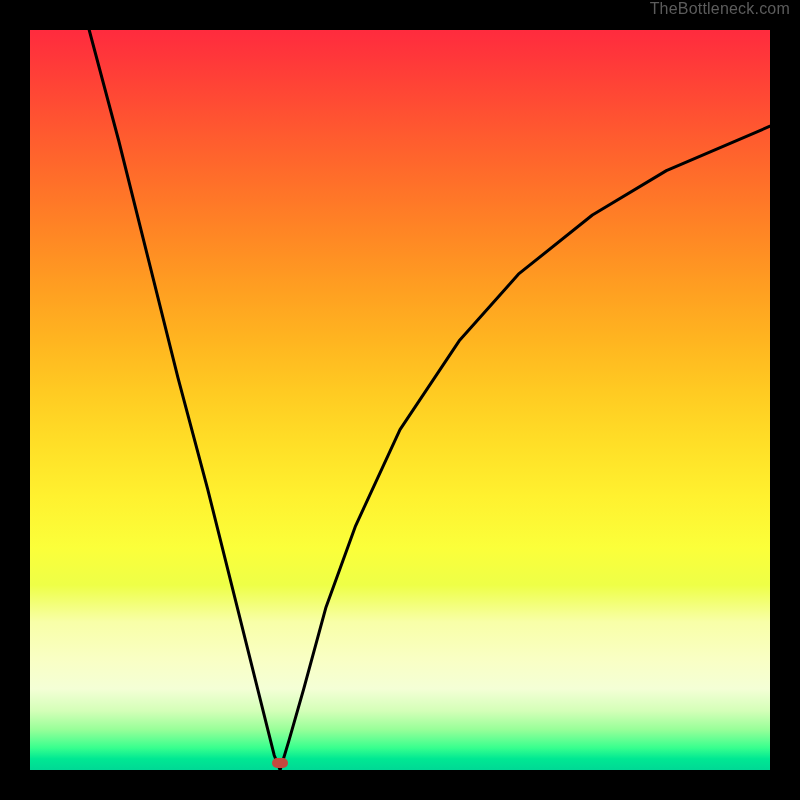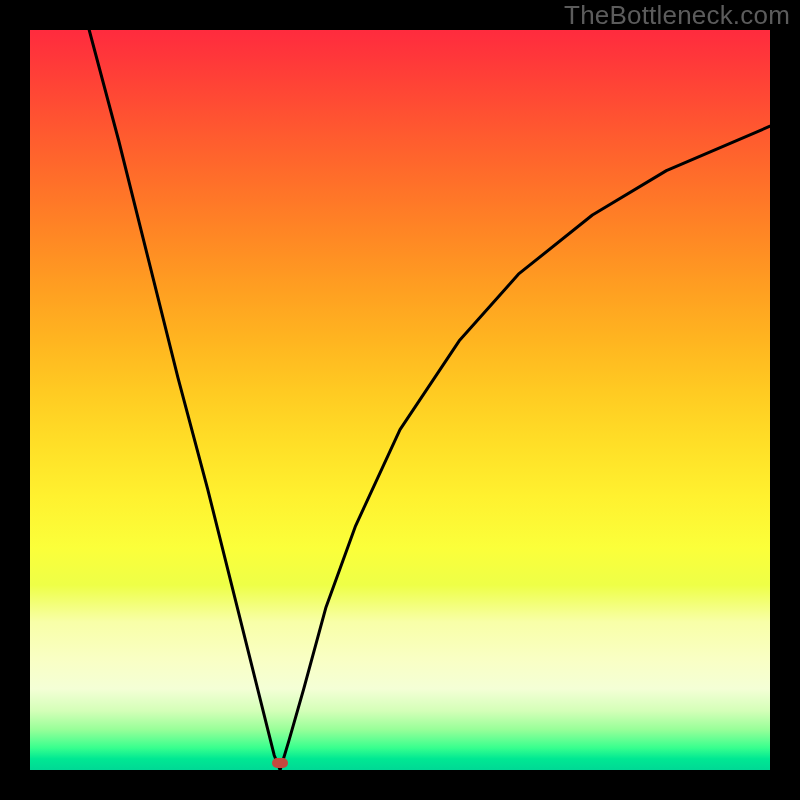--- a/index.html
+++ b/index.html
@@ -68,21 +68,21 @@
     width: 16px;
     height: 10px;
     border-radius: 5px;
     transform: translate(-50%, -50%);
   }
   .watermark {
     position: absolute;
     top: 0px;
     right: 10px;
     color: #5c5c5c;
-    font-size: 26px;
+    font-size: 16px;
     font-weight: 500;
     letter-spacing: 0.2px;
   }
 </style>
 </head>
 <body>
 
 <div class="frame">
   <div class="plot-area">
     <div class="gradient"></div>

